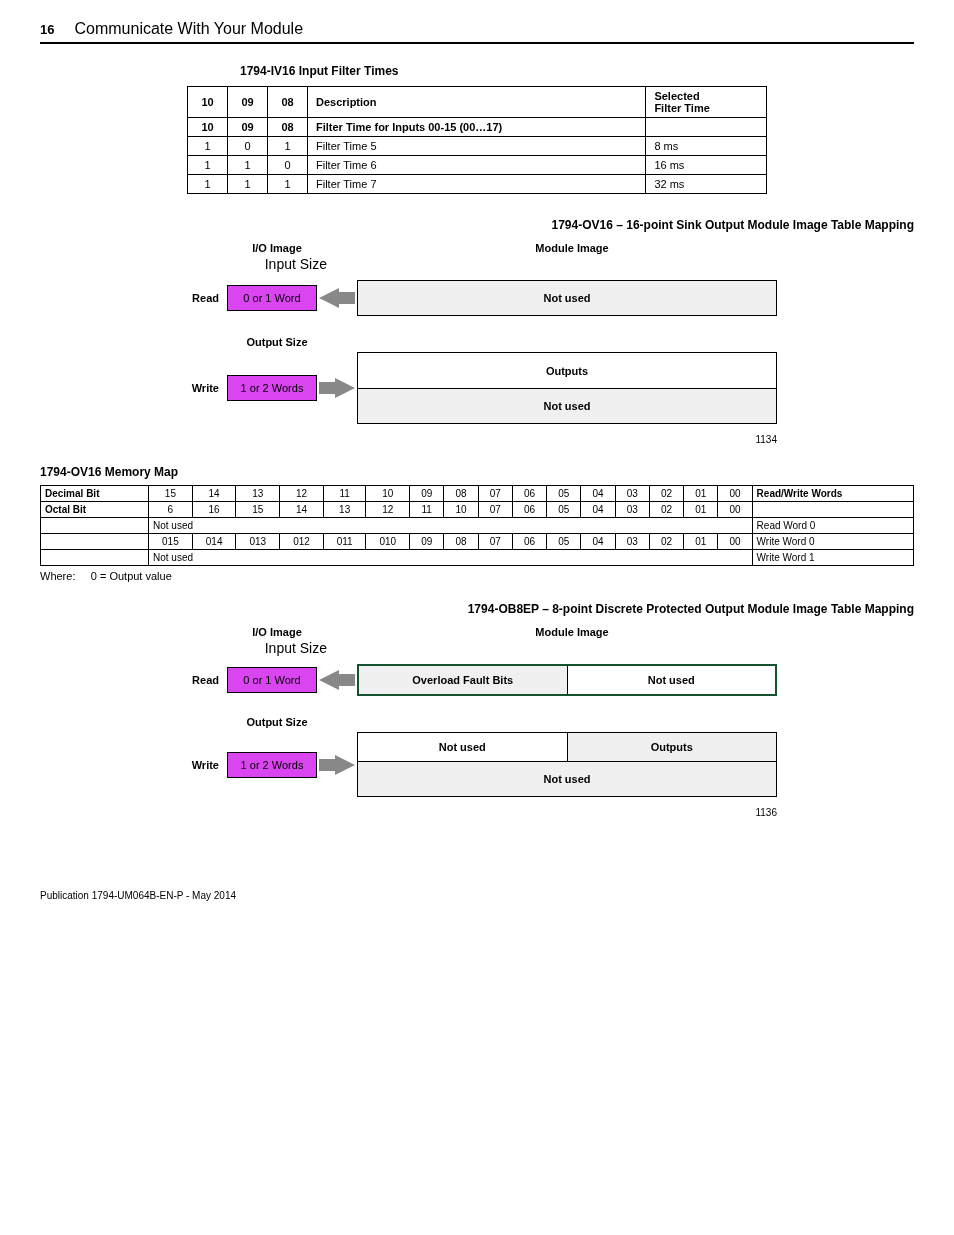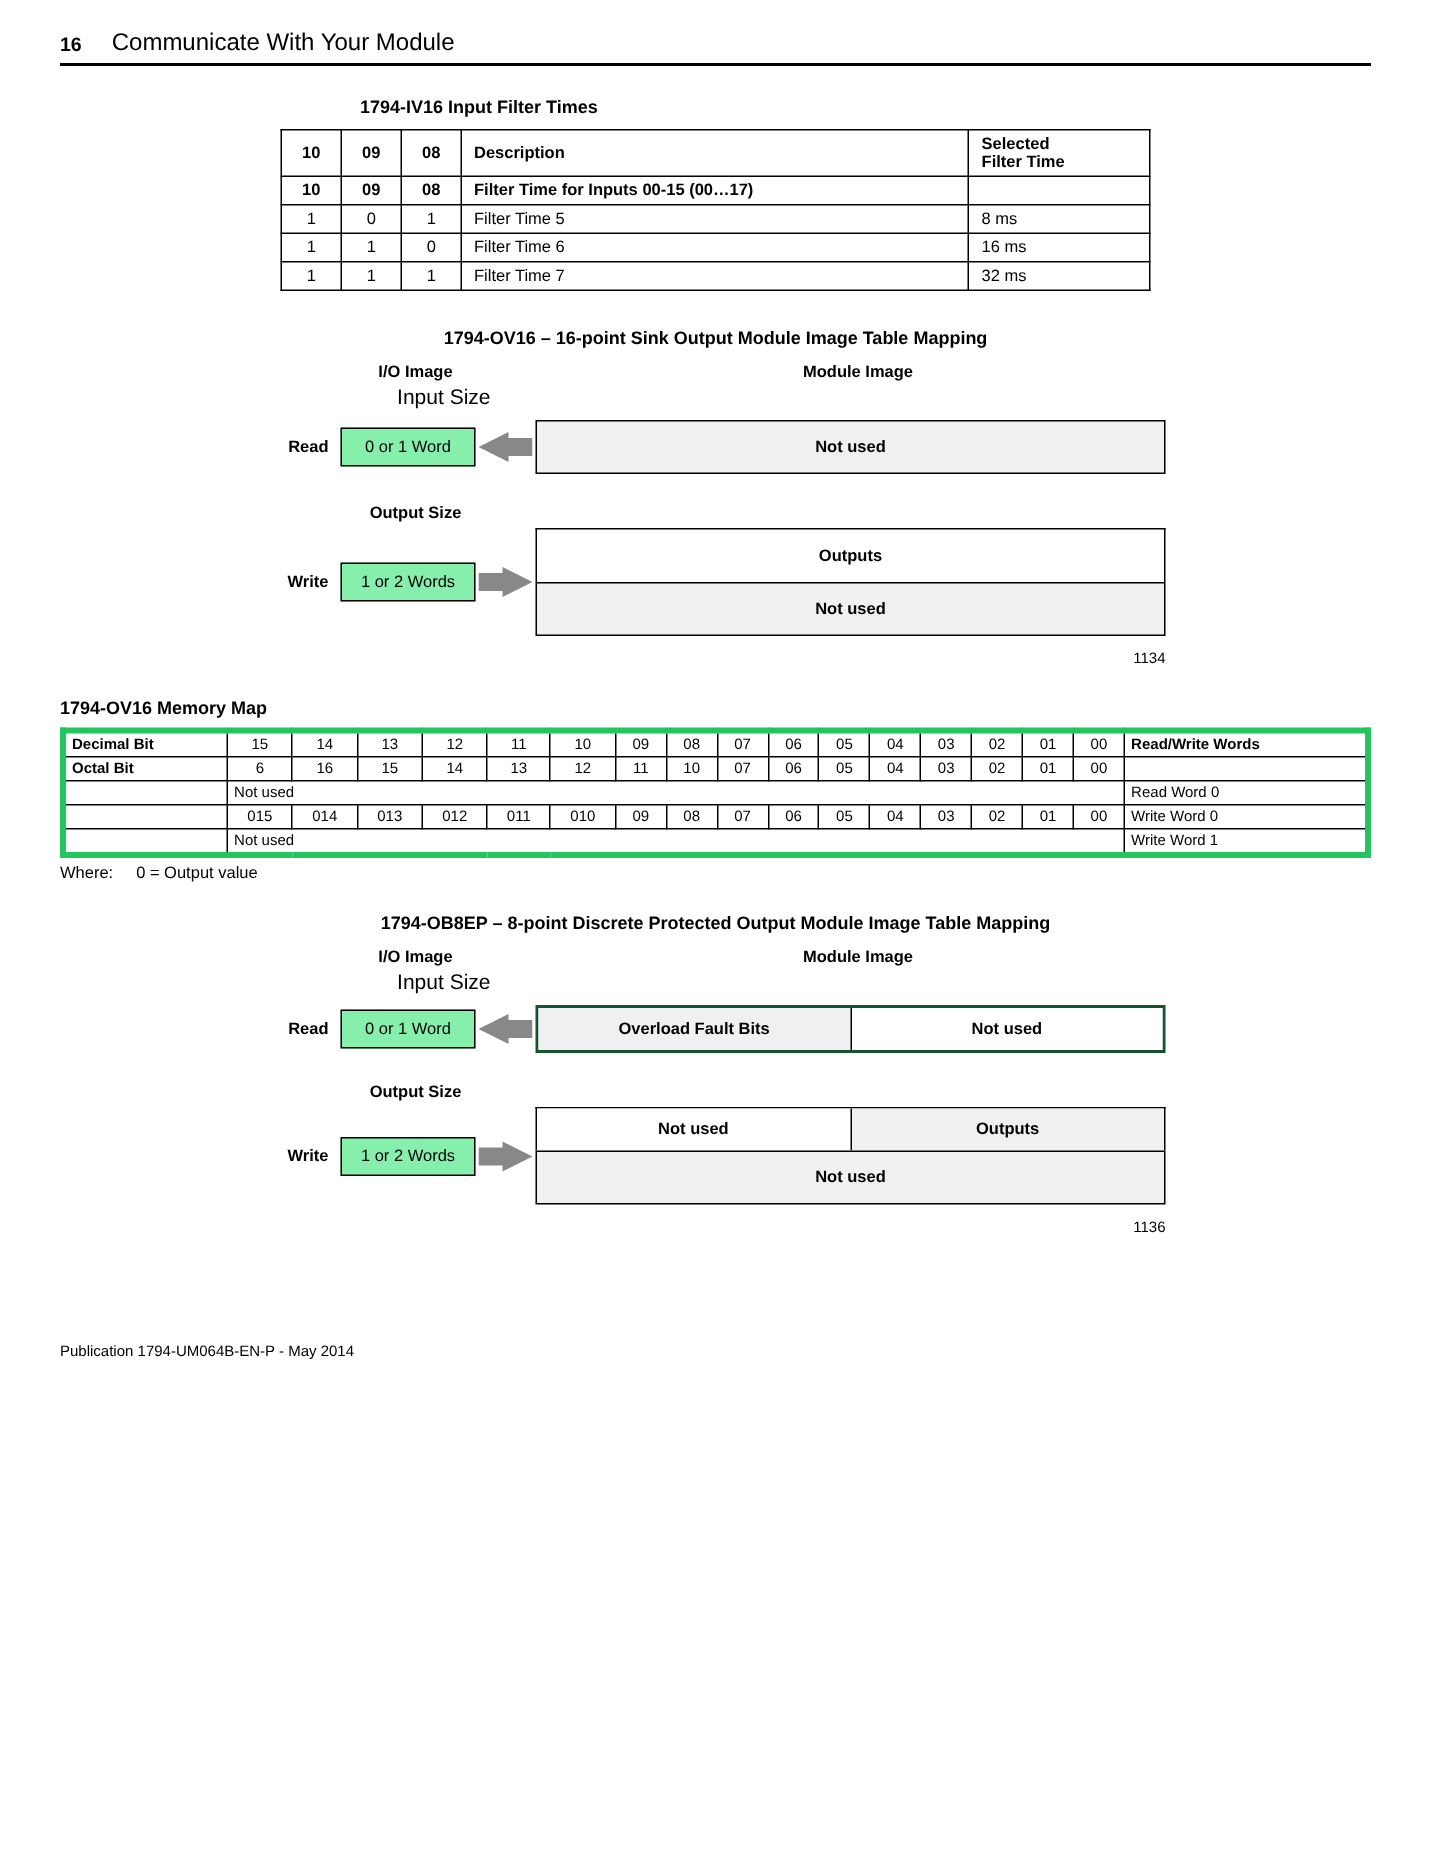--- a/index.html
+++ b/index.html
@@ -35,21 +35,21 @@
     .filter-table th, .filter-table td {
       border: 1px solid #000;
       padding: 3px 8px;
       text-align: left;
     }
     .filter-table th { font-weight: bold; background: #fff; }
     .filter-table .num-col { text-align: center; width: 40px; }
 
     
     .diagram-section { margin-bottom: 20px; }
-    .diagram-section h2 { text-align: center; margin-bottom: 10px; }
+    .diagram-section h2 { text-align: right; margin-bottom: 10px; }
 
     .diagram-container {
       display: flex;
       flex-direction: column;
       align-items: center;
       position: relative;
       width: 600px;
       margin: 0 auto;
     }
 
@@ -82,21 +82,21 @@
       width: 50px;
       text-align: right;
       padding-right: 8px;
     }
     .io-box {
       border: 1px solid #000;
       padding: 6px 12px;
       text-align: center;
       font-size: 11px;
       min-width: 90px;
-      background: #86efac;
+      background: #d946ef;
     }
     .arrow-right {
       width: 40px;
       display: flex;
       align-items: center;
       justify-content: center;
     }
     .arrow-left {
       width: 40px;
       display: flex;
@@ -158,21 +158,21 @@
     .mem-table th, .mem-table td {
       border: 1px solid #000;
       padding: 2px 4px;
       text-align: center;
     }
     .mem-table .left-col { text-align: left; font-weight: bold; }
     .mem-table .right-col { text-align: left; margin-left: 43px; }
     .where-row { font-size: 11px; margin-top: 4px; }
 
     .outer-border {
-      border: 4px solid #22c55e;
+      border: 1px solid #22c55e;
     }
     .module-half {
       flex: 1;
       border: 1px solid #000;
       padding: 8px;
       text-align: center;
       font-size: 11px;
       font-weight: bold;
       background: #f0f0f0;
       display: flex;

